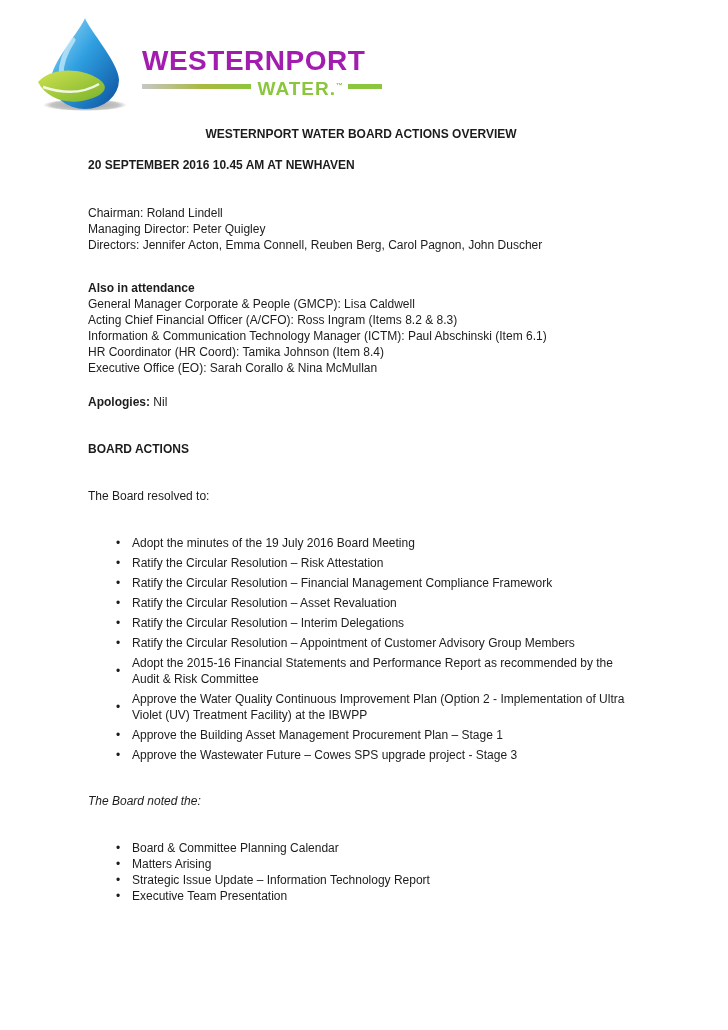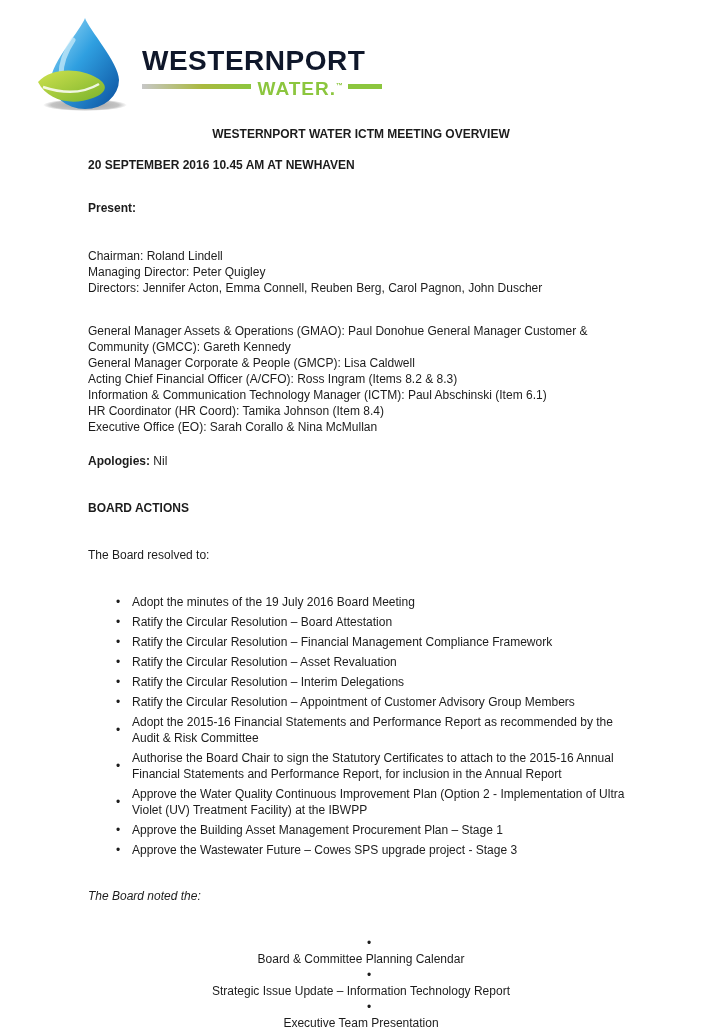--- a/index.html
+++ b/index.html
@@ -13,21 +13,21 @@
     -webkit-font-smoothing: antialiased;
   }
   .page { position: relative; width: 728px; height: 1030px; }
 
   
   .logo { position: absolute; top: 16px; left: 34px; display: flex; align-items: flex-end; }
   .logo-mark { width: 102px; height: 96px; flex: 0 0 auto; }
   .wordmark { margin-left: 6px; margin-bottom: 14px; width: 240px; }
   .wordmark-top {
     font-weight: 700; font-size: 28px; line-height: 28px;
-    color: #0f172a; letter-spacing: 0.5px; white-space: nowrap;
+    color: #a21caf; letter-spacing: 0.5px; white-space: nowrap;
   }
   .wordmark-row { display: flex; align-items: center; margin-top: 1px; }
   .rule-left {
     flex: 1 1 auto; height: 5px; margin-right: 7px;
     background: linear-gradient(90deg, #c7c7c7 0%, #aab93f 55%, #8cc63e 100%);
   }
   .wordmark-bottom {
     font-weight: 700; font-size: 19px; line-height: 19px;
     color: #8cc63e; letter-spacing: 1px; white-space: nowrap;
   }
@@ -46,21 +46,21 @@
   .sec-attendance { margin-top: 27px; }
   .sec-apologies { margin-top: 18px; }
   .sec-board-actions { margin-top: 31px; }
   .resolved-intro { margin-top: 31px; }
   .resolved-list { margin-top: 31px; }
   .noted-intro { margin-top: 30px; font-style: italic; }
   .noted-list { margin-top: 31px; }
 
   .bullet-item { display: flex; align-items: center; }
   .resolved-list .bullet-item { margin-bottom: 4px; }
-  .noted-list .bullet-item { margin-bottom: 0; flex-direction: column; }
+  .noted-list .bullet-item { margin-bottom: 0; }
   .dot { flex: 0 0 auto; width: 16px; margin-left: 28px; }
   .dot::before { content: "\2022"; }
   .bullet-text { flex: 1 1 auto; }
 </style>
 </head>
 <body>
 
 <div class="page">
 
   <div class="logo">
@@ -92,39 +92,38 @@
       <div class="wordmark-row">
         <div class="rule-left"></div>
         <span class="wordmark-bottom"><span>WATER.</span><span class="tm">™</span></span>
         <div class="rule-right"></div>
       </div>
     </div>
   </div>
 
   <div class="doc">
 
-    <p class="title">WESTERNPORT WATER ICTM MEETING OVERVIEW</p>
+    <p class="title">WESTERNPORT WATER BOARD ACTIONS OVERVIEW</p>
     <p class="subtitle">20 SEPTEMBER 2016 10.45 AM AT NEWHAVEN</p>
 
     <section>
-      <p class="b sec-present-heading">Present:</p>
       <div class="present-lines">
 
           <p>Chairman: Roland Lindell</p>
 
           <p>Managing Director: Peter Quigley</p>
 
           <p>Directors: Jennifer Acton, Emma Connell, Reuben Berg, Carol Pagnon, John Duscher</p>
         </div>
     </section>
 
     <section class="sec-attendance">
+      <p class="b">Also in attendance</p>
       <div>
 
-          <p>General Manager Assets &amp; Operations (GMAO): Paul Donohue General Manager Customer &amp; Community (GMCC): Gareth Kennedy</p>
 
           <p>General Manager Corporate &amp; People (GMCP): Lisa Caldwell</p>
 
           <p>Acting Chief Financial Officer (A/CFO): Ross Ingram (Items 8.2 &amp; 8.3)</p>
 
           <p>Information &amp; Communication Technology Manager (ICTM): Paul Abschinski (Item 6.1)</p>
 
           <p>HR Coordinator (HR Coord): Tamika Johnson (Item 8.4)</p>
 
           <p>Executive Office (EO): Sarah Corallo &amp; Nina McMullan</p>
@@ -142,21 +141,21 @@
       <div class="resolved-list">
 
           <div class="bullet-item">
             <span class="dot"></span>
             <span class="bullet-text">Adopt the minutes of the 19 July 2016 Board Meeting</span>
           </div>
 
 
           <div class="bullet-item">
             <span class="dot"></span>
-            <span class="bullet-text">Ratify the Circular Resolution – Board Attestation</span>
+            <span class="bullet-text">Ratify the Circular Resolution – Risk Attestation</span>
           </div>
 
           <div class="bullet-item">
             <span class="dot"></span>
             <span class="bullet-text">Ratify the Circular Resolution – Financial Management Compliance Framework</span>
           </div>
 
           <div class="bullet-item">
             <span class="dot"></span>
             <span class="bullet-text">Ratify the Circular Resolution – Asset Revaluation</span>
@@ -170,24 +169,20 @@
           <div class="bullet-item">
             <span class="dot"></span>
             <span class="bullet-text">Ratify the Circular Resolution – Appointment of Customer Advisory Group Members</span>
           </div>
 
           <div class="bullet-item">
             <span class="dot"></span>
             <span class="bullet-text">Adopt the 2015-16 Financial Statements and Performance Report as recommended by the Audit &amp; Risk Committee</span>
           </div>
 
-          <div class="bullet-item">
-            <span class="dot"></span>
-            <span class="bullet-text">Authorise the Board Chair to sign the Statutory Certificates to attach to the 2015-16 Annual Financial Statements and Performance Report, for inclusion in the Annual Report</span>
-          </div>
 
           <div class="bullet-item">
             <span class="dot"></span>
             <span class="bullet-text">Approve the Water Quality Continuous Improvement Plan (Option 2 - Implementation of Ultra Violet (UV) Treatment Facility) at the IBWPP</span>
           </div>
 
           <div class="bullet-item">
             <span class="dot"></span>
             <span class="bullet-text">Approve the Building Asset Management Procurement Plan – Stage 1</span>
           </div>
@@ -199,20 +194,24 @@
         </div>
 
       <p class="noted-intro">The Board noted the:</p>
       <div class="noted-list">
 
           <div class="bullet-item">
             <span class="dot"></span>
             <span class="bullet-text">Board &amp; Committee Planning Calendar</span>
           </div>
 
+          <div class="bullet-item">
+            <span class="dot"></span>
+            <span class="bullet-text">Matters Arising</span>
+          </div>
 
           <div class="bullet-item">
             <span class="dot"></span>
             <span class="bullet-text">Strategic Issue Update – Information Technology Report</span>
           </div>
 
           <div class="bullet-item">
             <span class="dot"></span>
             <span class="bullet-text">Executive Team Presentation</span>
           </div>

